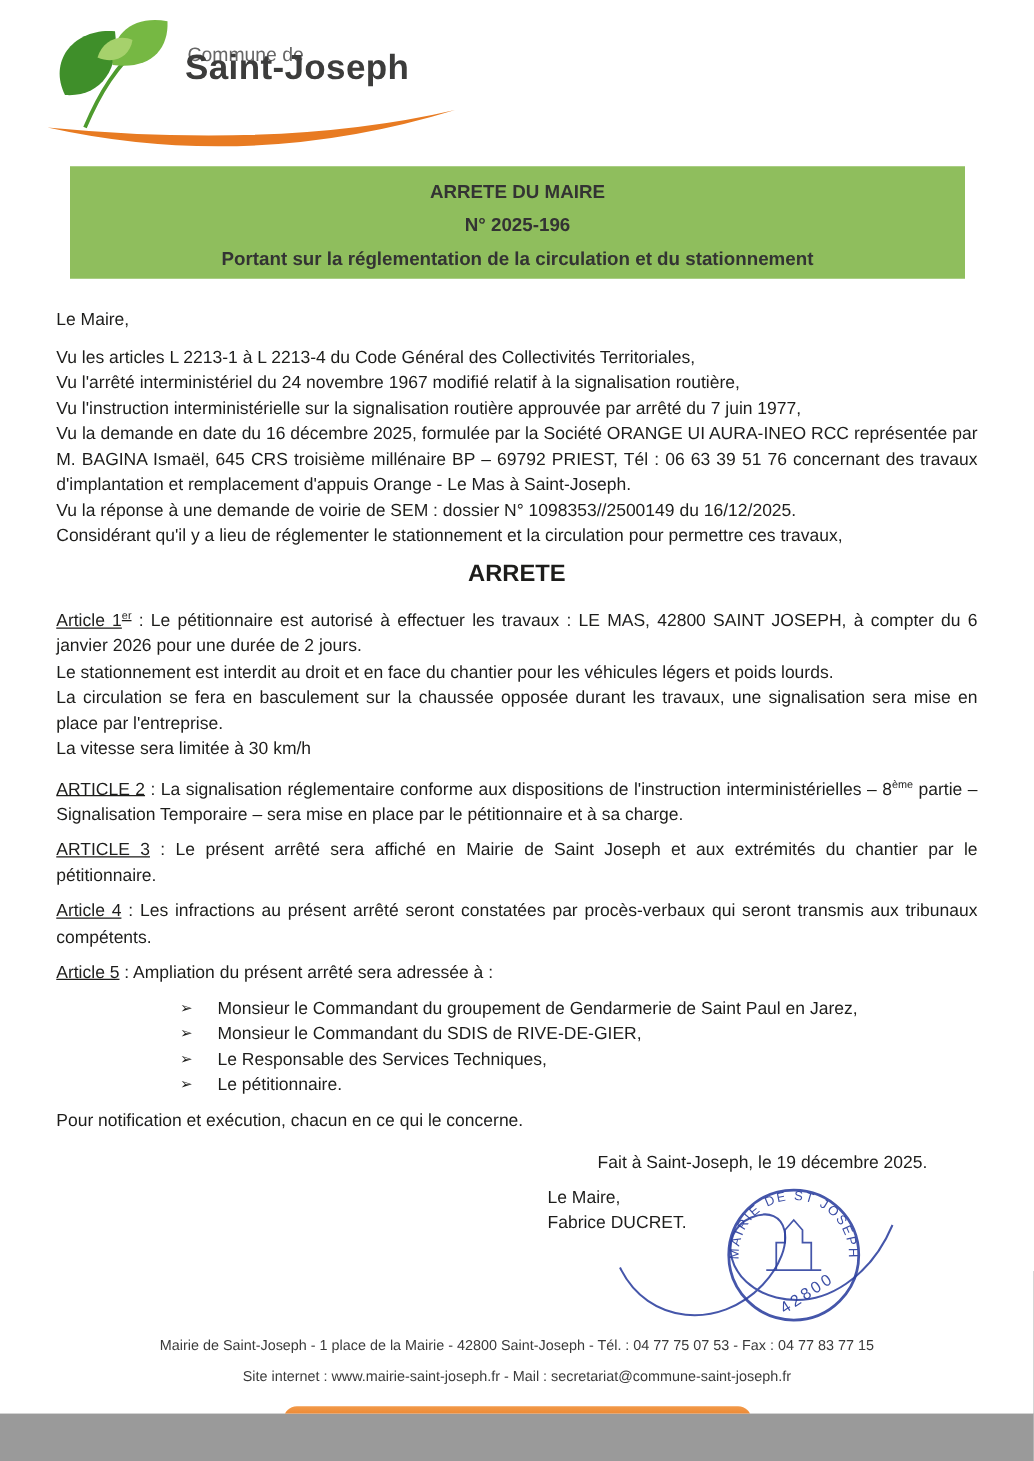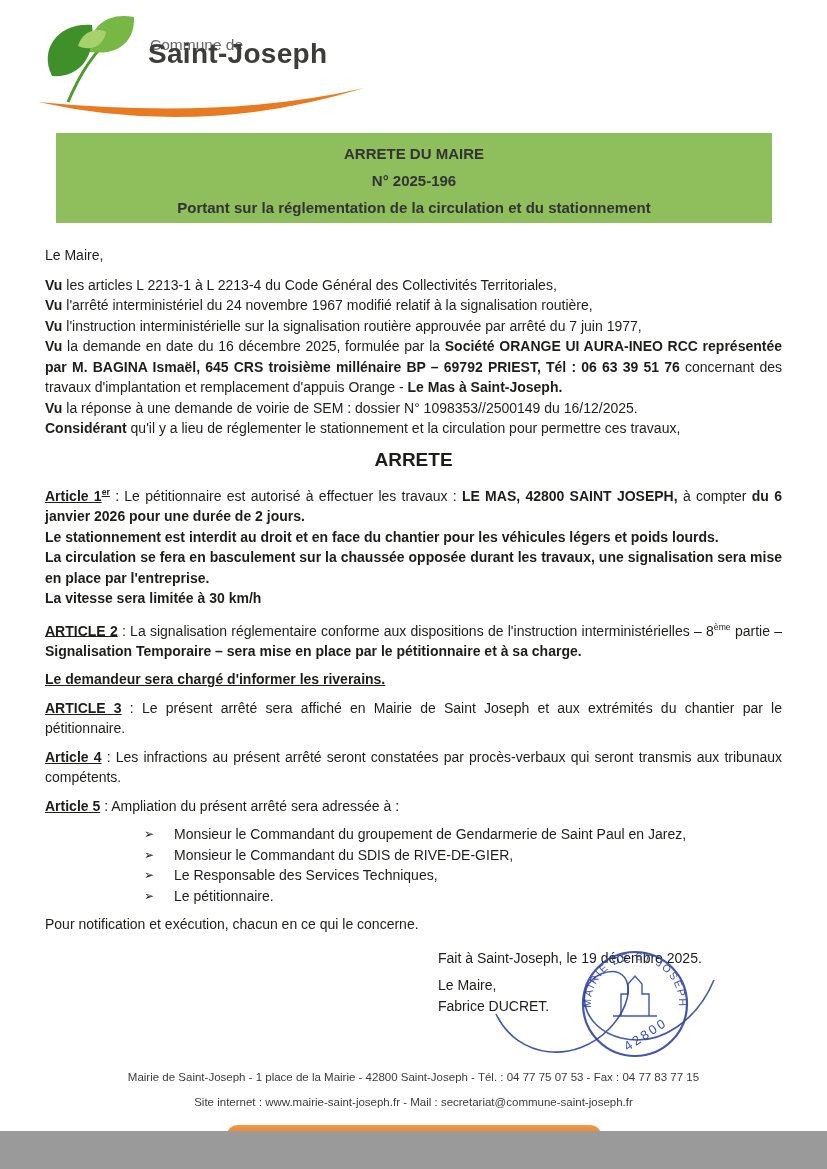--- a/index.html
+++ b/index.html
@@ -25,28 +25,28 @@
   
   .doc-body {
     position:absolute; left:45px; right:45px; top:245px;
     font-size:14px; line-height:20.5px;
   }
   .salutation { margin-bottom:9px; }
   .preamble p { text-align:justify; }
   .heading { font-size:19px; font-weight:bold; text-align:center; margin:11px 0 12px; }
   .article { margin-bottom:8px; }
   .article p { text-align:justify; }
-  .b { font-weight:bold; }
+  .b { font-weight:normal; }
   .u { text-decoration:underline; }
   .sup { vertical-align:super; font-size:0.62em; }
   .list { padding-left:99px; margin:2px 0 8px; }
   .li { display:flex; }
   .bullet { width:30px; flex:none; font-size:12px; }
   .signature { margin-left:393px; margin-top:13px; }
-  .signature p:first-child { margin-bottom:7px; }
+  .signature p:first-child { margin-bottom:7px;text-align:center; }
   
   .stamp { position:absolute; left:480px; top:922px; width:260px; height:168px; }
   .stamp path, .stamp circle { stroke:var(--stamp-blue,#2b3f9e); fill:none; opacity:0.88; }
   .stamp text { fill:var(--stamp-blue,#2b3f9e); opacity:0.92; font-family:"Liberation Sans",sans-serif; }
   
   .footer-line { position:absolute; left:0; right:0; text-align:center; font-size:11.5px; color:#3a3a3a; }
   .fl1 { top:1071px; }
   .fl2 { top:1096px; }
   .orange-bar {
     position:absolute; left:227px; top:1125px; width:374px; height:21px; border-radius:11px;
@@ -92,23 +92,20 @@
     <h2 class="heading">ARRETE</h2>
     <div class="articles">
         <div class="article">
           <p><span class="b u">Article 1</span><span class="b u sup">er</span><span> : Le pétitionnaire est autorisé à effectuer les travaux : </span><span class="b">LE MAS, 42800 SAINT JOSEPH,</span><span> à compter </span><span class="b">du 6 janvier 2026 pour une durée de 2 jours.</span></p>
           <p><span class="b">Le stationnement est interdit au droit et en face du chantier pour les véhicules légers et poids lourds.</span></p>
           <p><span class="b">La circulation se fera en basculement sur la chaussée opposée durant les travaux, une signalisation sera mise en place par l'entreprise.</span></p>
           <p><span class="b">La vitesse sera limitée à 30 km/h</span></p>
         </div>
         <div class="article">
           <p><span class="b u">ARTICLE 2</span><span> : La signalisation réglementaire conforme aux dispositions de l'instruction interministérielles – 8</span><span class="sup">ème</span><span> partie – </span><span class="b">Signalisation Temporaire – sera mise en place par le pétitionnaire et à sa charge.</span></p>
-        </div>
-        <div class="article">
-          <p><span class="b u">Le demandeur sera chargé d'informer les riverains.</span></p>
         </div>
         <div class="article">
           <p><span class="b u">ARTICLE 3</span><span> : Le présent arrêté sera affiché en Mairie de Saint Joseph et aux extrémités du chantier par le pétitionnaire.</span></p>
         </div>
         <div class="article">
           <p><span class="b u">Article 4</span><span> : Les infractions au présent arrêté seront constatées par procès-verbaux qui seront transmis aux tribunaux compétents.</span></p>
         </div>
         <div class="article">
           <p><span class="b u">Article 5</span><span> : Ampliation du présent arrêté sera adressée à :</span></p>
         </div>

